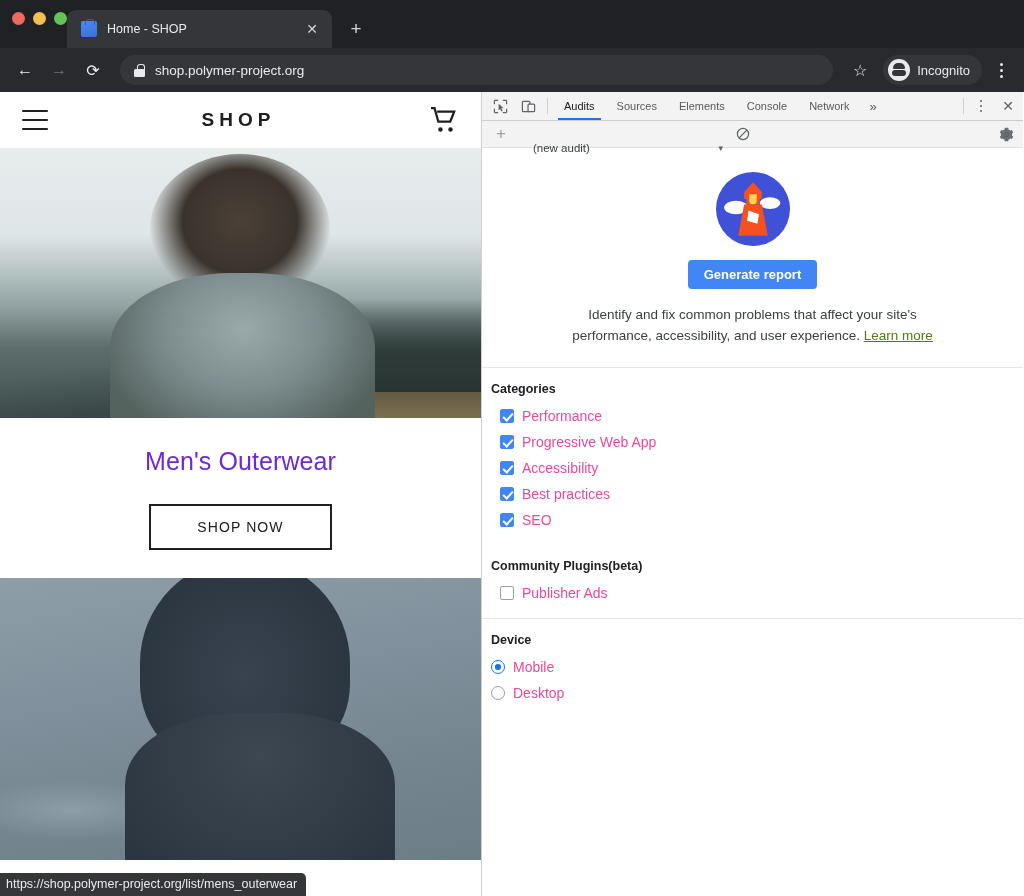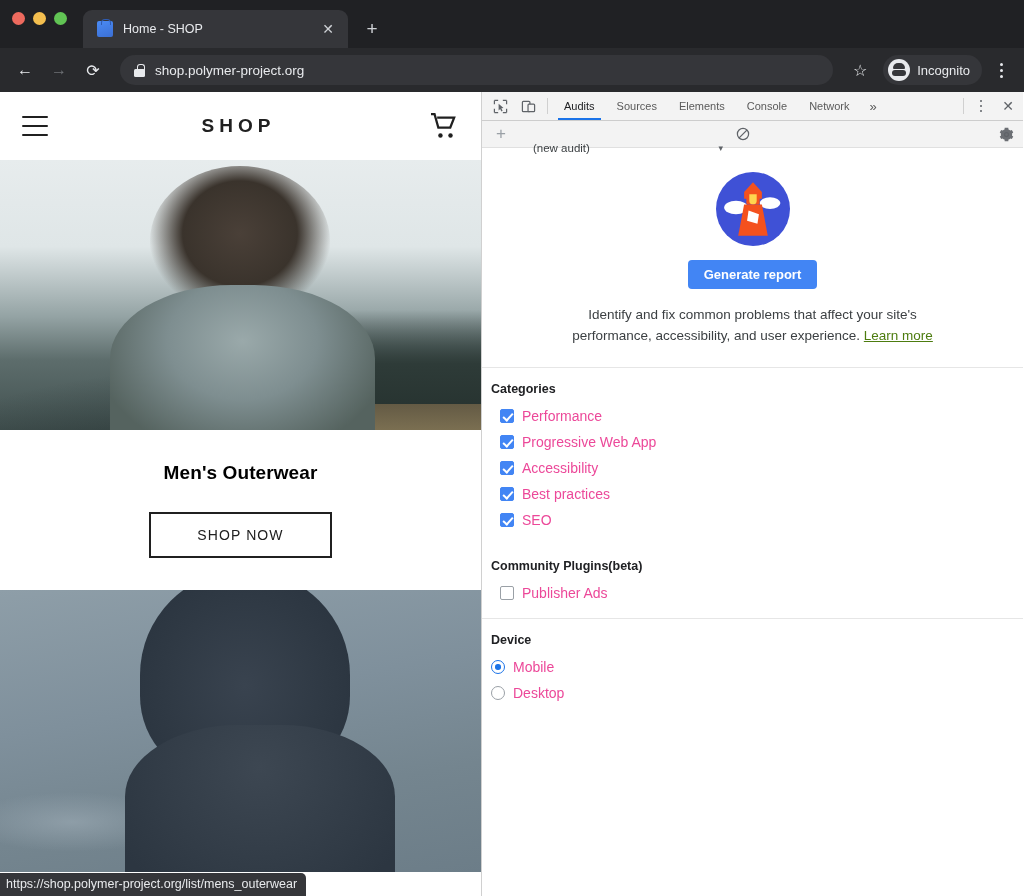--- a/index.html
+++ b/index.html
@@ -18,21 +18,21 @@
     display: flex; align-items: flex-end; padding-left: 12px;
     position: relative;
   }
   .traffic { display: flex; gap: 8px; align-items: center; height: 48px; padding-bottom: 12px; }
   .tl { width: 13px; height: 13px; border-radius: 50%; }
   .tl.red { background: #ed6a5e; }
   .tl.yellow { background: #f4bf4f; }
   .tl.green { background: #61c454; }
 
   .tab {
-    margin-left: 16px;
+    margin-left: 0;
     height: 38px; width: 265px;
     background: #35363a;
     border-radius: 9px 9px 0 0;
     display: flex; align-items: center;
     padding: 0 10px 0 14px;
     gap: 10px;
   }
   .tab-favicon {
     width: 16px; height: 16px; flex: 0 0 16px;
     border-radius: 2px;
@@ -112,21 +112,21 @@
   
   .content { display: flex; height: 804px; }
 
   
   .page {
     width: 482px; height: 804px; background:#fff;
     position: relative; overflow: hidden;
     border-right: 1px solid #d0d0d0;
   }
   .shop-header {
-    height: 68px; display: flex; align-items: center;
+    height: 56px; display: flex; align-items: center;
     padding: 0 22px; background:#fff;
   }
   .hamburger { width: 26px; height: 20px; display:flex; flex-direction:column; justify-content:space-between; }
   .hamburger span { display:block; height:2px; background:#202020; border-radius:1px; }
   .shop-title {
     flex: 1; text-align: center; font-size: 19px; font-weight: 700;
     letter-spacing: 5px; color: #202020;
   }
   .cart { width: 30px; height: 26px; position: relative; }
   .cart svg { width: 30px; height: 26px; }
@@ -156,21 +156,21 @@
     position:absolute; right:0; bottom:0; width:120px; height:26px;
     background: linear-gradient(180deg,#6e6148,#8a7a58);
     opacity:.85;
   }
 
   .promo {
     height: 160px; background:#fff;
     display:flex; flex-direction:column; align-items:center; justify-content:center;
     gap: 28px;
   }
-  .promo-title { font-size: 19px; font-weight: 700; color: #000000; letter-spacing: .1px; }
+  .promo-title { font-size: 25px; font-weight: 400; color: #6d28d9; letter-spacing: .1px; }
   .promo-btn {
     border: 2px solid #202020; background:#fff;
     padding: 13px 46px; font-size: 14px; letter-spacing: 1.1px;
     color:#202020; font-family: "Liberation Sans", sans-serif; font-weight:400;
   }
 
   .hero2 {
     height: 282px; width: 482px;
     background: linear-gradient(170deg,#8e9ea8 0%, #7f909c 40%, #74858f 70%, #6c7d88 100%);
     position: relative; overflow: hidden;

